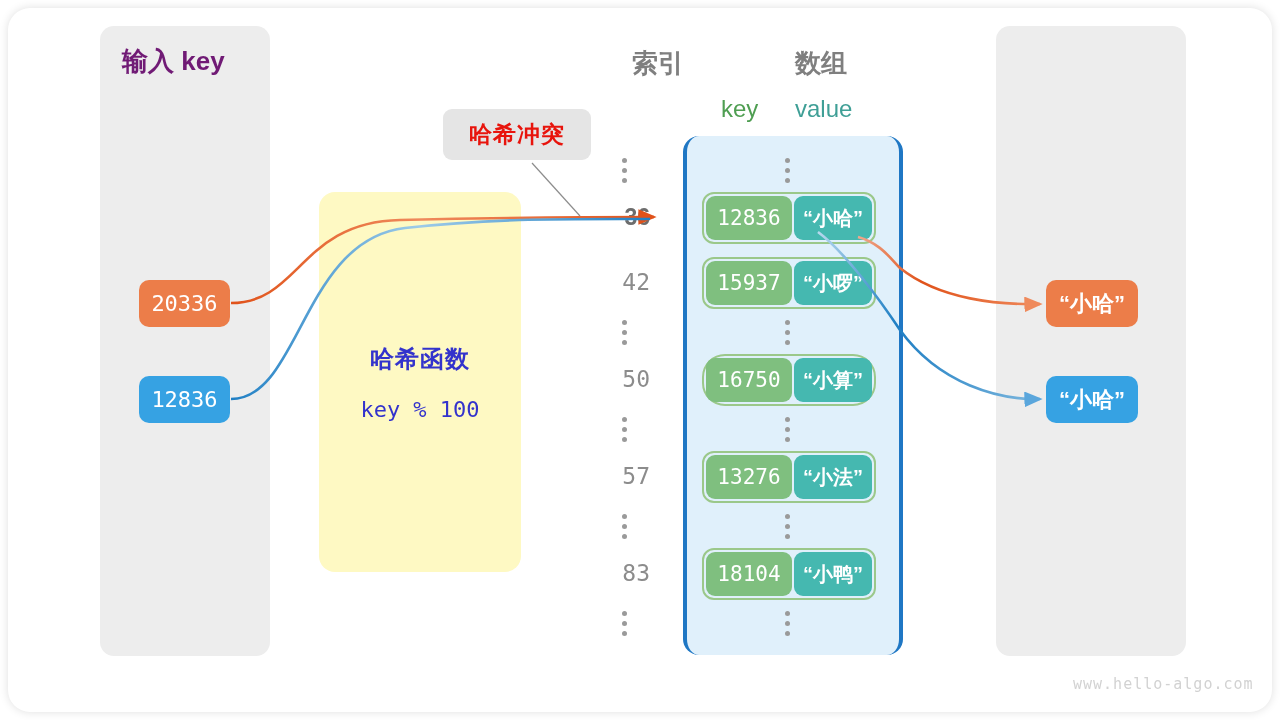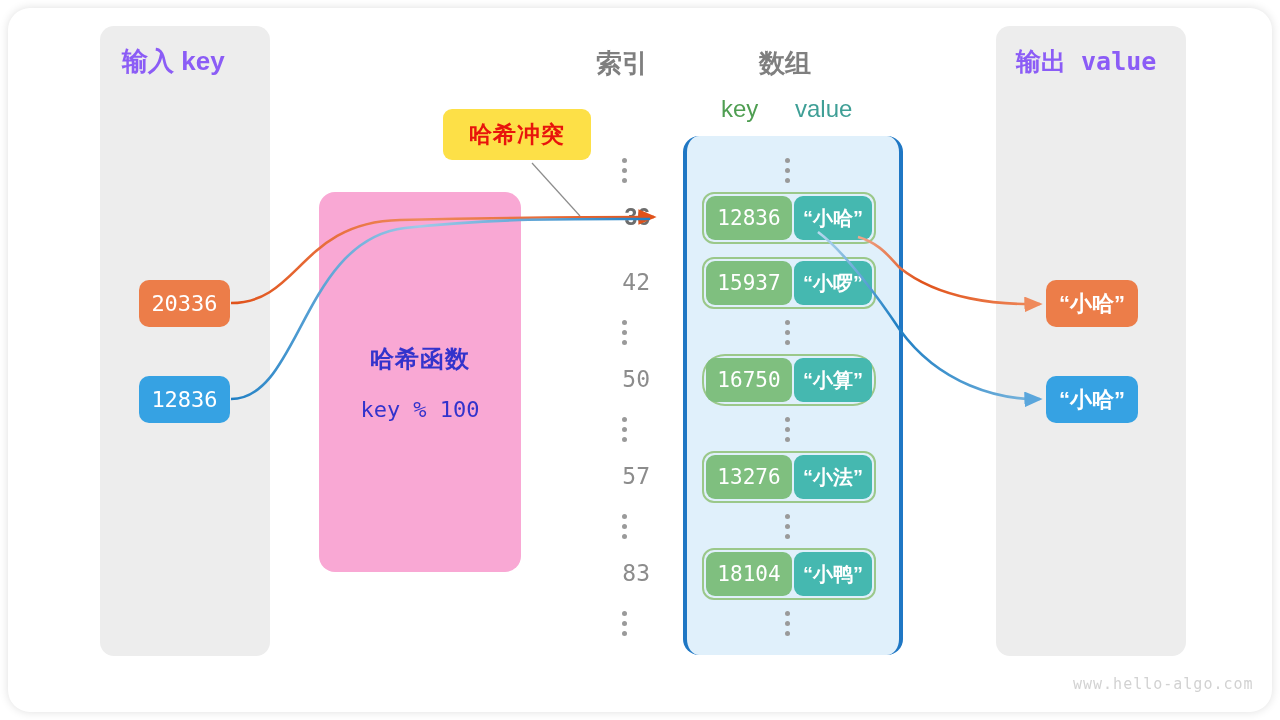--- a/index.html
+++ b/index.html
@@ -28,61 +28,62 @@
 
   
   .panel {
     position: absolute;
     background: #ededed;
     border-radius: 14px;
   }
   .panel-title {
     position: absolute;
     font-weight: bold;
-    color: #8b5cf6;
+    color: #701a75;
     white-space: nowrap;
   }
   .mono {
     font-family: "DejaVu Sans Mono", "Liberation Mono", monospace;
   }
 
   
   .col-head {
     position: absolute;
     font-weight: bold;
     font-size: 26px;
     color: #7f7f7f;
     white-space: nowrap;
+    margin-left: 36px;
   }
 
   .kv-head {
     position: absolute;
     font-family: Liberation Sans, sans-serif;
     font-size: 24px;
     white-space: nowrap;
   }
 
   
   .badge {
     position: absolute;
-    background: #fde047;
+    background: #e5e5e5;
     border-radius: 9px;
     color: #e8140c;
     font-weight: bold;
     font-size: 23px;
     display: flex;
     align-items: center;
     justify-content: center;
     letter-spacing: 1px;
   }
 
   
   .hashbox {
     position: absolute;
-    background: #f9a8d4;
+    background: #fef9c3;
     border-radius: 16px;
     display: flex;
     flex-direction: column;
     align-items: center;
     justify-content: center;
   }
   .hashbox .t1 {
     color: #3333cc;
     font-weight: bold;
     font-size: 24px;
@@ -206,23 +207,20 @@
 <div id="stage">
 
   <div class="card-frame"></div>
 
   <div class="panel" style="left:100px; top:26px; width:170px; height:630px;"></div>
   <div class="panel-title" style="left:122px; top:44px; font-size:26px;">
     <span>输入 key</span>
   </div>
 
   <div class="panel" style="left:996px; top:26px; width:190px; height:630px;"></div>
-  <div class="panel-title mono" style="left:1016px; top:45px; font-size:25px;">
-    <span>输出 value</span>
-  </div>
 
   <div class="col-head" style="left:596px; top:46px;">
     <span>索引</span>
   </div>
   <div class="col-head" style="left:759px; top:46px;">
     <span>数组</span>
   </div>
   <div class="kv-head" style="left:721px; top:95px; color:#4f9e52;">
     <span>key</span>
   </div>

